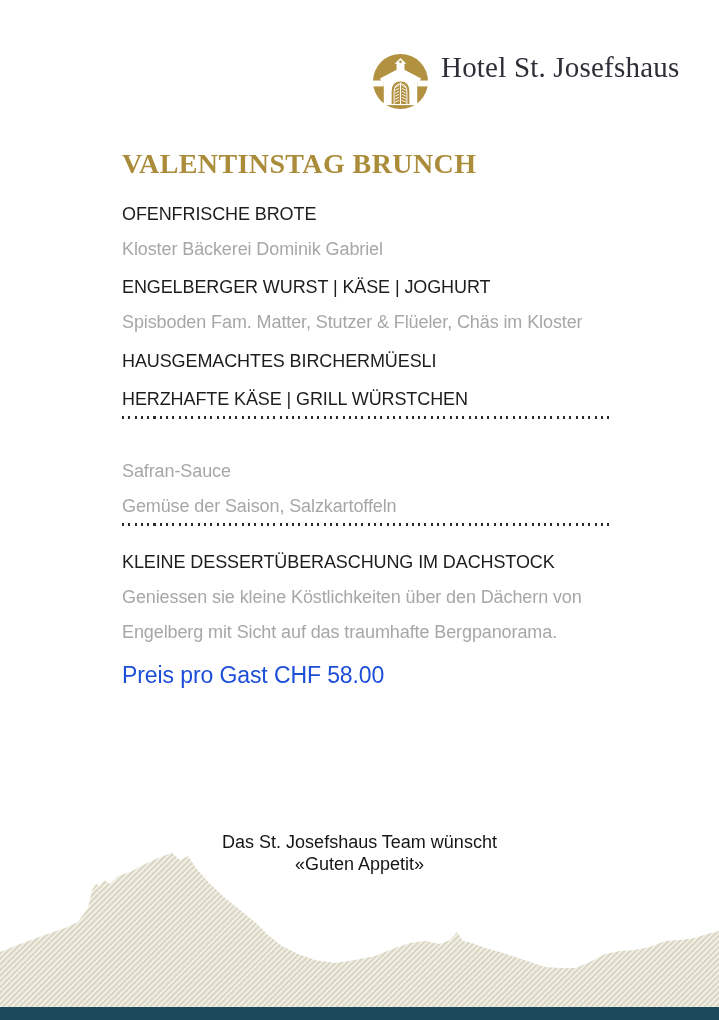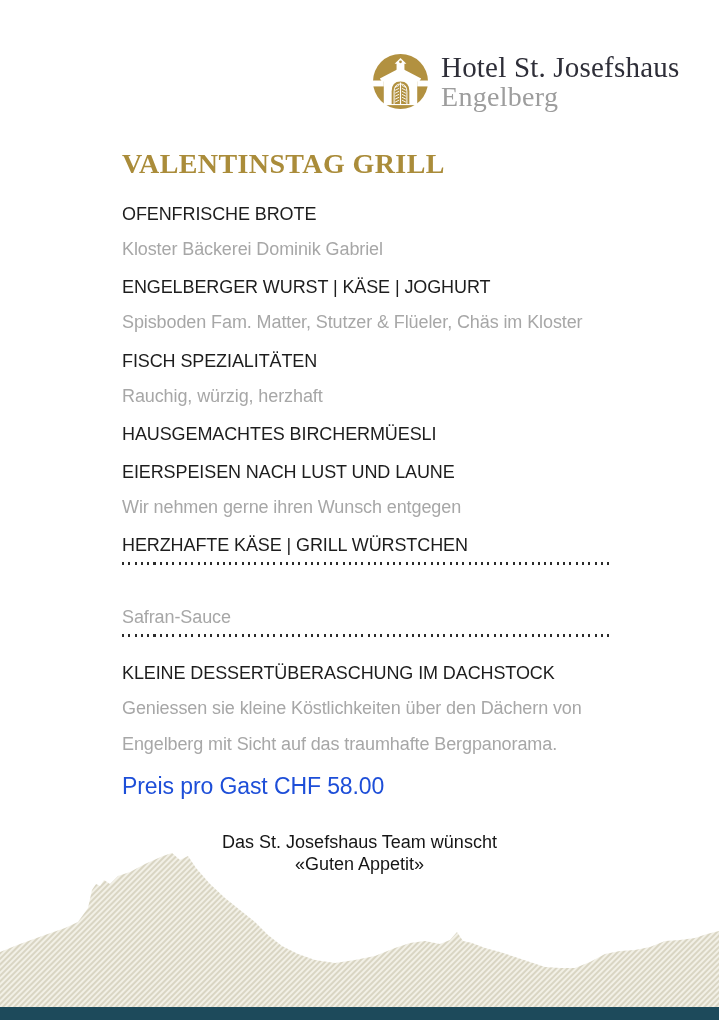--- a/index.html
+++ b/index.html
@@ -163,69 +163,57 @@
         <line x1="31.5" y1="34" x2="35.5" y2="36"></line>
           <line x1="31.5" y1="37" x2="35.5" y2="39"></line>
         <line x1="31.5" y1="40" x2="35.5" y2="42"></line>
           <line x1="31.5" y1="43" x2="35.5" y2="45"></line>
         <line x1="31.5" y1="46" x2="35.5" y2="48"></line>
           <line x1="31.5" y1="49" x2="35.5" y2="51"></line>
       </g>
     </svg>
     <div class="logo-text">
       <div class="logo-name">Hotel St. Josefshaus</div>
-      <div class="logo-sub">Engelberg</div>
     </div>
   </header>
 
-  <h1 class="menu-title">VALENTINSTAG GRILL</h1>
+  <h1 class="menu-title">VALENTINSTAG BRUNCH</h1>
 
   <main class="menu" id="menu-sections">
     <section class="section">
       <div class="section-heading">OFENFRISCHE BROTE</div>
       <div class="section-details">
           <div class="detail-line">Kloster Bäckerei Dominik Gabriel</div>
         </div>
     </section>
 
     <section class="section">
       <div class="section-heading">ENGELBERGER WURST | KÄSE | JOGHURT</div>
       <div class="section-details">
           <div class="detail-line">Spisboden Fam. Matter, Stutzer &amp; Flüeler, Chäs im Kloster</div>
         </div>
     </section>
 
-    <section class="section">
-      <div class="section-heading">FISCH SPEZIALITÄTEN</div>
-      <div class="section-details">
-          <div class="detail-line">Rauchig, würzig, herzhaft</div>
-        </div>
-    </section>
 
     <section class="section">
       <div class="section-heading">HAUSGEMACHTES BIRCHERMÜESLI</div>
       <div class="section-details"></div>
     </section>
 
-    <section class="section">
-      <div class="section-heading">EIERSPEISEN NACH LUST UND LAUNE</div>
-      <div class="section-details">
-          <div class="detail-line">Wir nehmen gerne ihren Wunsch entgegen</div>
-        </div>
-    </section>
 
     <section class="section">
       <div class="section-heading">HERZHAFTE KÄSE | GRILL WÜRSTCHEN</div>
       <div class="section-details"></div>
     </section>
   <div class="dotted-divider"></div>
 
     <section class="section">
       <div class="section-details">
           <div class="detail-line">Safran-Sauce</div>
+          <div class="detail-line">Gemüse der Saison, Salzkartoffeln</div>
         </div>
     </section>
   <div class="dotted-divider"></div>
     <section class="section">
       <div class="section-heading">KLEINE DESSERTÜBERASCHUNG IM DACHSTOCK</div>
       <div class="section-details">
           <div class="detail-line">Geniessen sie kleine Köstlichkeiten über den Dächern von</div>
           <div class="detail-line">Engelberg mit Sicht auf das traumhafte Bergpanorama.</div>
         </div>
     </section>

